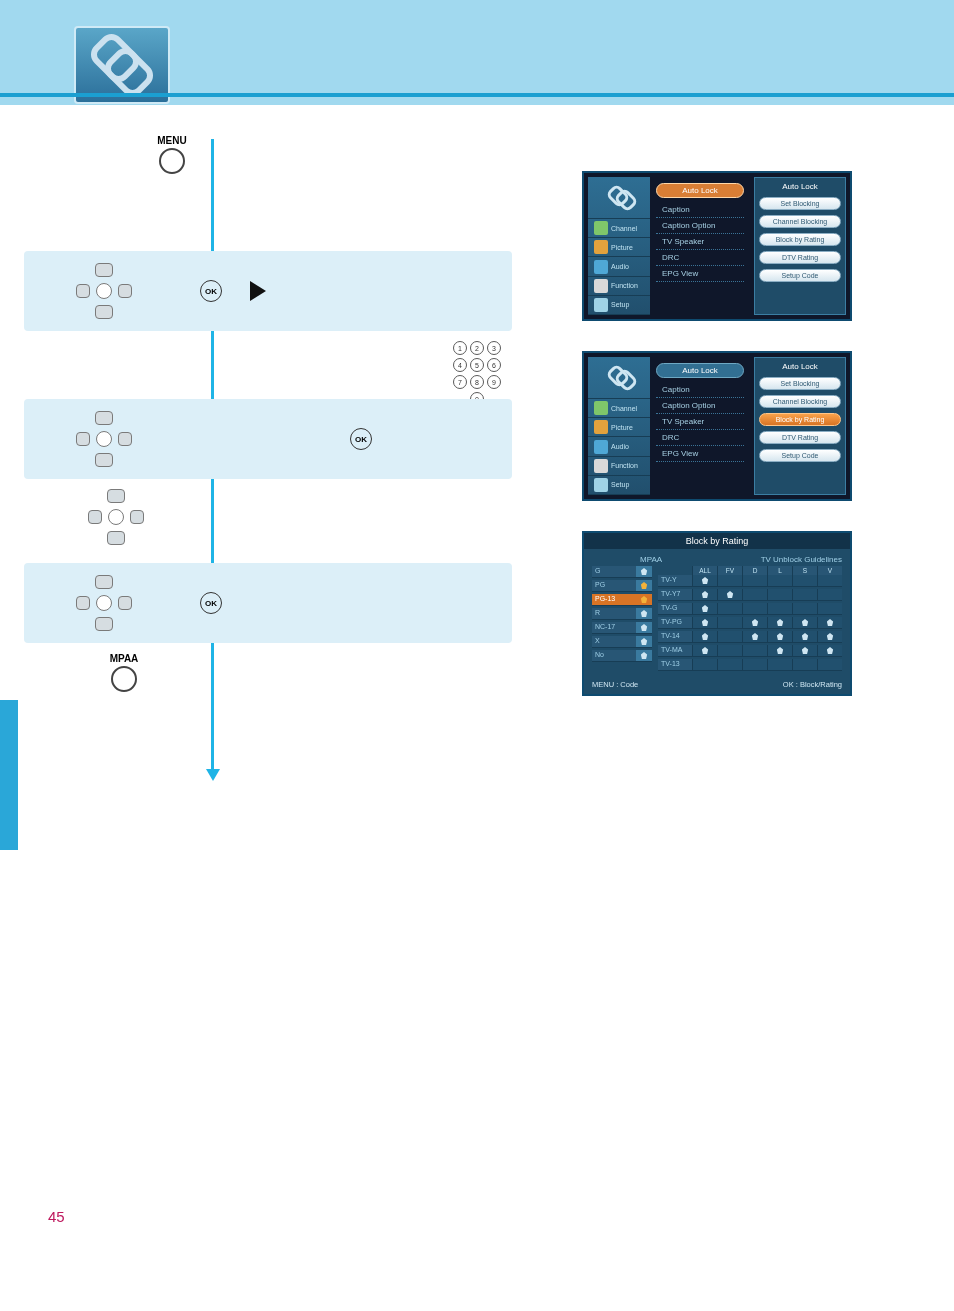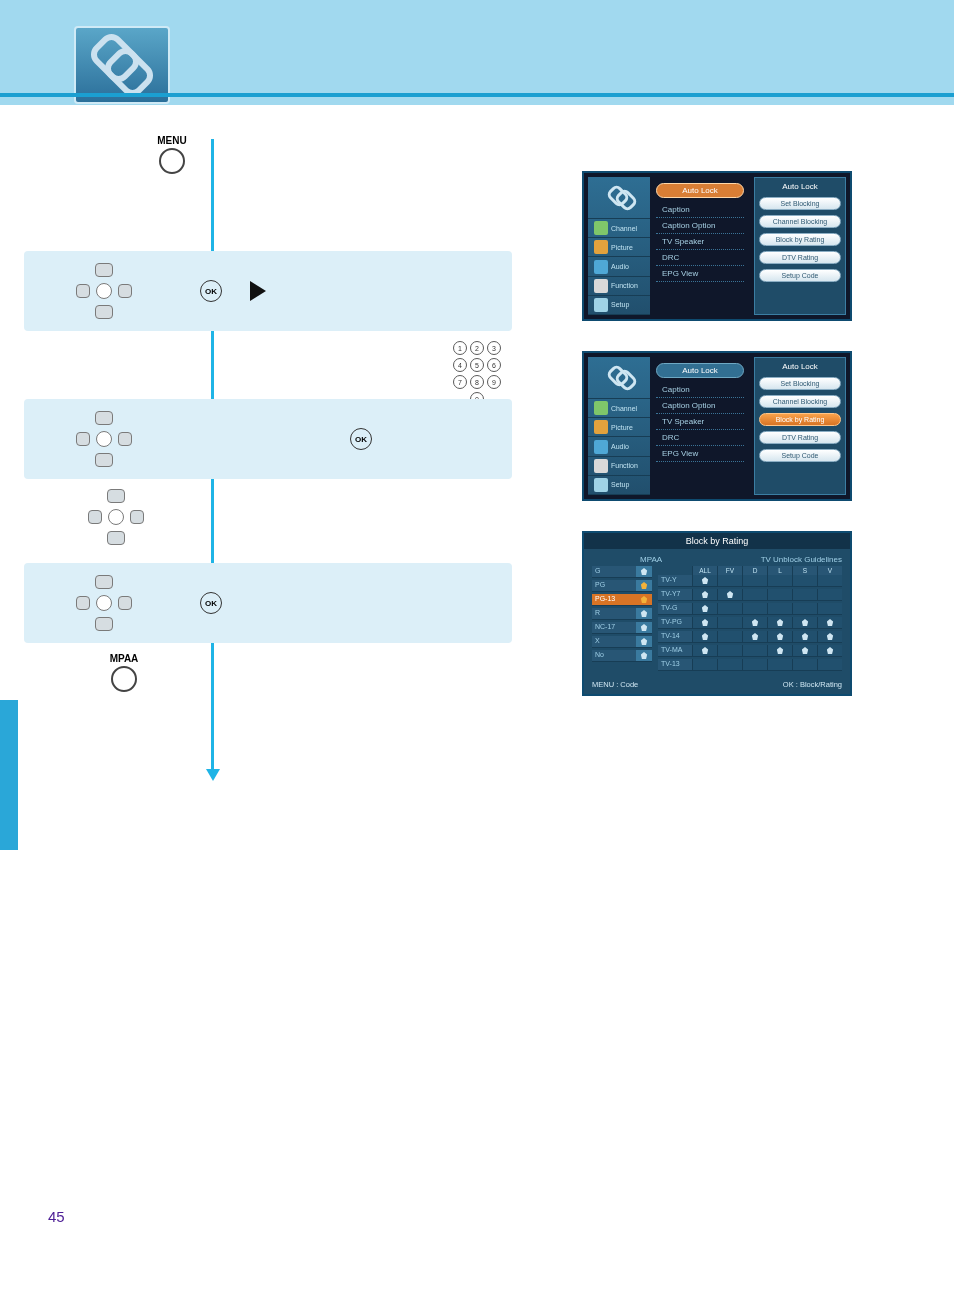--- a/index.html
+++ b/index.html
@@ -76,21 +76,21 @@
   .lockcell { width:16px; height:12px; background:#3a7a9f; border-bottom:1px solid #173d55; display:flex; align-items:center; justify-content:center; }
   .lk { width:7px; height:7px; background:#cfe6f2; clip-path: polygon(50% 0, 95% 35%, 80% 100%, 20% 100%, 5% 35%); }
   .lk.closed { background:#f3b23a; }
   .rhead { display:flex; }
   .rhead .rc { flex:1; font-size:6.5px; color:#bfe2f1; text-align:center; background:#285675; border-left:1px solid #173d55; padding:1px 0; }
   .rrow { display:flex; margin-bottom:2px; }
   .rc-lab { width:34px; font-size:7px; color:#9fcfe6; background:#285675; border-bottom:1px solid #173d55; padding:1px 3px; }
   .rc-c { flex:1; height:12px; border-left:1px solid #173d55; border-bottom:1px solid #173d55; background:#21506e; display:flex; align-items:center; justify-content:center; }
   .rating-footer { display:flex; justify-content:space-between; font-size:7.5px; color:#cfe6f2; padding:3px 8px 5px; }
 
-  .page-num { position:absolute; left:48px; top:1208px; font-size:15px; color:#4c1d95; }
+  .page-num { position:absolute; left:48px; top:1208px; font-size:15px; color:#be185d; }
   .side-tab { position:absolute; left:0; top:700px; width:18px; height:150px; background:#2aa7d8; }
 </style>
 </head>
 <body>
 
 <div class="header-band">
   <div class="logo-box">
     <div class="chain-shape"></div>
   </div>
   <div class="header-rule"></div>

